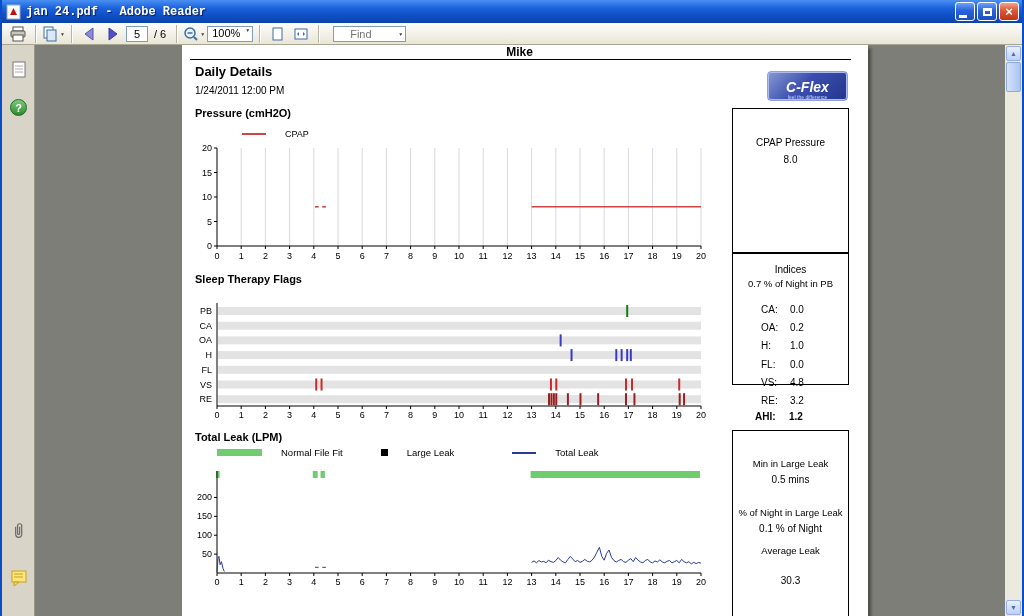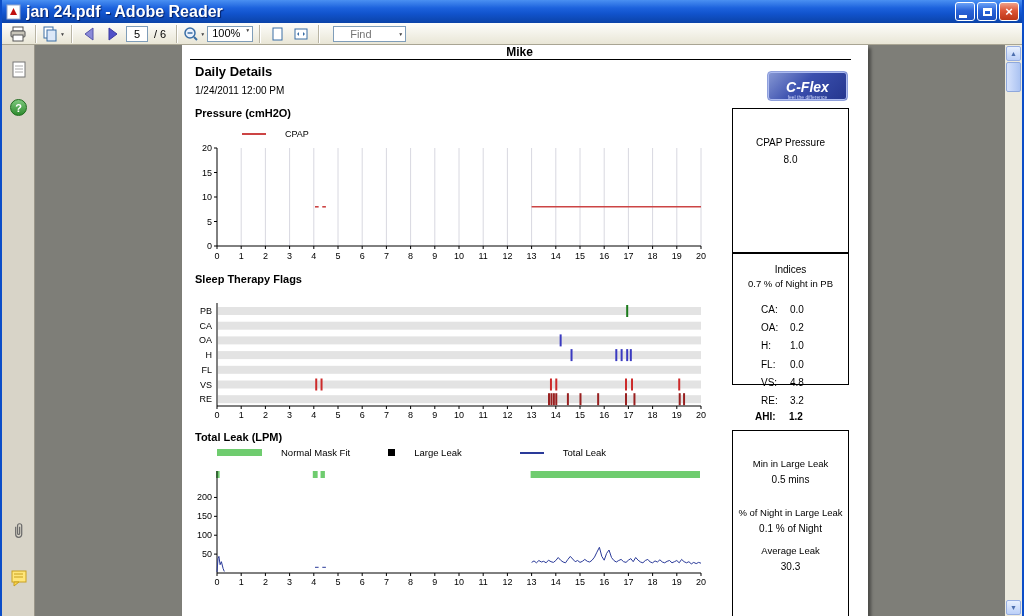--- a/index.html
+++ b/index.html
@@ -3,21 +3,21 @@
 <meta charset="utf-8">
 <style>
   *{margin:0;padding:0;box-sizing:border-box;}
   html,body{width:1024px;height:616px;overflow:hidden;}
   body{font-family:"Liberation Sans",sans-serif;background:#808080;}
   .window{width:1024px;height:616px;display:flex;flex-direction:column;border-left:2px solid #0b4dc8;border-right:2px solid #0b4dc8;}
 
   
   .titlebar{height:23px;flex:0 0 23px;display:flex;align-items:center;gap:4px;padding:0 3px 0 4px;
     background:linear-gradient(180deg,#4a90f2 0%,#1c62dd 35%,#1153cc 60%,#0b43a8 100%);}
-  .title-text{flex:1;color:#fff;font-weight:bold;font-size:16px;text-shadow:1px 1px 1px rgba(0,20,80,.85);white-space:nowrap;overflow:hidden;}
+  .title-text{flex:1;color:#fff;font-weight:bold;font-size:12px;text-shadow:1px 1px 1px rgba(0,20,80,.85);white-space:nowrap;overflow:hidden;font-family:Liberation Mono, monospace;}
   .win-controls{display:flex;gap:2px;}
   .win-btn{width:20px;height:19px;border-radius:3px;border:1px solid #fff;display:flex;align-items:center;justify-content:center;color:#fff;}
   .win-btn.minmax{background:linear-gradient(180deg,#6aa2f8,#2a63d8 45%,#1b4fc0);}
   .win-btn.closebtn{background:linear-gradient(180deg,#f0a28a,#dd5636 45%,#bc3616);font-size:13px;font-weight:bold;line-height:1;}
   .glyph-min{width:8px;height:3px;background:#fff;align-self:flex-end;margin:0 5px 2px 0;}
   .glyph-max{width:9px;height:8px;border:2px solid #fff;border-top-width:3px;}
 
   
   .menubar{height:18px;flex:0 0 18px;background:#ECE9D8;display:flex;align-items:center;padding:0 2px;border-bottom:1px solid #dbd7c9;}
   .menu-items{display:flex;}
@@ -391,21 +391,21 @@
             <line x1="481.8" y1="109" x2="481.8" y2="112" stroke="#000" stroke-width="1"></line>
             <text x="481.8" y="121" font-size="9" text-anchor="middle" fill="#000" font-family="&quot;Liberation Sans&quot;,sans-serif">19</text>
             <line x1="506" y1="109" x2="506" y2="112" stroke="#000" stroke-width="1"></line>
             <text x="506" y="121" font-size="9" text-anchor="middle" fill="#000" font-family="&quot;Liberation Sans&quot;,sans-serif">20</text>
           </svg>
 
         <div class="abs c-title" id="t3">Total Leak (LPM)</div>
         <div class="abs legend-row" id="legend-leak">
             <div class="legend-item">
               <span class="sw-bar" style="background: rgb(111, 204, 111);"></span>
-              <span>Normal Mask Fit</span>
+              <span>Normal File Fit</span>
             </div>
             <div class="legend-item">
               <span class="sw-square" style="background: rgb(0, 0, 0);"></span>
               <span>Large Leak</span>
             </div>
             <div class="legend-item">
               <span class="sw-line" style="border-top-color: rgb(42, 58, 153);"></span>
               <span>Total Leak</span>
             </div>
           </div>
@@ -509,21 +509,21 @@
             <span class="ahi-label">AHI:</span>
             <span>1.2</span>
           </div>
         </div>
         <div class="statbox" id="box3">
             <div class="b3-line b3-label" style="top: 27px;">Min in Large Leak</div>
             <div class="b3-line b3-value" style="top: 43px;">0.5 mins</div>
             <div class="b3-line b3-label" style="top: 76px;">% of Night in Large Leak</div>
             <div class="b3-line b3-value" style="top: 92px;">0.1 % of Night</div>
             <div class="b3-line b3-label" style="top: 114px;">Average Leak</div>
-            <div class="b3-line b3-value" style="top: 130px;">30.3</div>
+            <div class="b3-line b3-value" style="top: 144px;">30.3</div>
           </div>
 
       </div>
     </div>
 
     <div class="scroll">
       <div class="sb-btn">
           <span>▲</span>
         </div>
       <div class="sb-thumb"></div>

